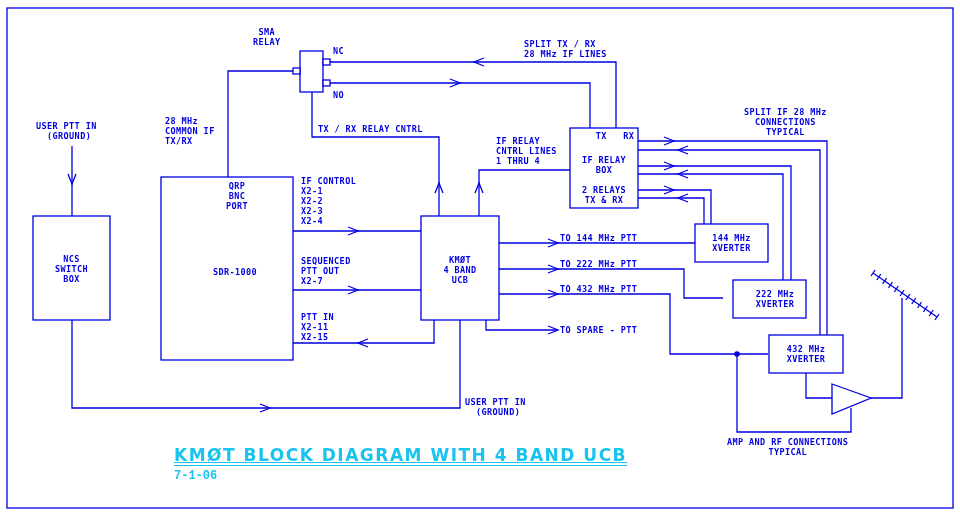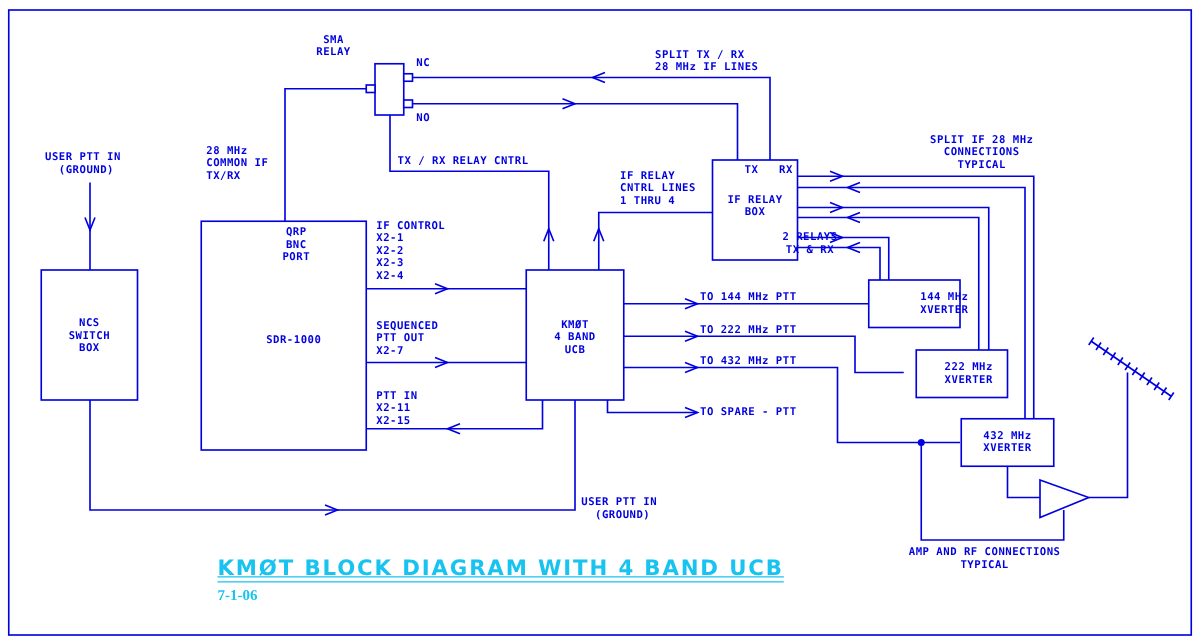--- a/index.html
+++ b/index.html
@@ -3,21 +3,21 @@
 <meta charset="utf-8">
 <style>
   html, body { margin:0; padding:0; background:#ffffff; }
   body { width:960px; height:514px; overflow:hidden; position:relative; font-family:"DejaVu Sans Mono", monospace; }
   #diagram { position:absolute; left:0; top:0; width:960px; height:514px; }
   .ln { stroke:#0000e0; stroke-width:1.3; fill:none; }
   .bx { stroke:#0000e0; stroke-width:1.3; fill:#ffffff; }
   .lbl { position:absolute; color:#0000e0; font-family:"DejaVu Sans Mono", monospace; font-size:8.5px; line-height:10px; white-space:pre; letter-spacing:0.4px;font-weight:bold; }
   .c { text-align:center; }
   .title { position:absolute; color:#19c3f0; font-family:"DejaVu Sans", sans-serif; font-weight:bold; font-size:17px; letter-spacing:1.5px; white-space:pre; }
-  .date { position:absolute; color:#19c3f0; font-family:Liberation Serif, serif; font-weight:bold; font-size:12px; white-space:pre; }
+  .date { position:absolute; color:#19c3f0; font-family:Liberation Mono, monospace; font-weight:bold; font-size:12px; white-space:pre; }
 </style>
 </head>
 <body>
 
 <svg id="diagram" viewBox="0 0 960 514" xmlns="http://www.w3.org/2000/svg">
 
   <rect x="7" y="8" width="946" height="500" class="ln"></rect>
 
   <rect x="33" y="216" width="77" height="104" class="bx"></rect>
   <path class="ln" d="M72 146 V216"></path>
@@ -151,23 +151,23 @@
 <div class="lbl c" style="left:161px;top:181px;width:132px;padding-left:10px;">QRP
 BNC
 PORT</div>
 <div class="lbl c" style="left:161px;top:267px;width:148px;">SDR-1000</div>
 <div class="lbl c" style="left:421px;top:255px;width:78px;">KMØT
 4 BAND
 UCB</div>
 <div class="lbl c" style="left:570px;top:131px;width:90px;">TX   RX</div>
 <div class="lbl c" style="left:570px;top:155px;width:68px;">IF RELAY
 BOX</div>
-<div class="lbl c" style="left:570px;top:185px;width:68px;padding-left:44px;">2 RELAYS
+<div class="lbl c" style="left:570px;top:185px;width:68px;">2 RELAYS
 TX &amp; RX</div>
-<div class="lbl c" style="left:695px;top:233px;width:73px;padding-left:24px;">144 MHz
+<div class="lbl c" style="left:695px;top:233px;width:73px;">144 MHz
 XVERTER</div>
 <div class="lbl c" style="left:733px;top:289px;width:84px;">222 MHz
 XVERTER</div>
 <div class="lbl c" style="left:769px;top:344px;width:74px;text-align:center;">432 MHz
 XVERTER</div>
 
 <div class="title" style="left:174px;top:446px;border-bottom:1.5px solid #19c3f0;padding-bottom:0px;line-height:19px;text-decoration:underline;">KMØT BLOCK DIAGRAM WITH 4 BAND UCB</div>
 <div class="date" style="left:174px;top:469px;">7-1-06</div>
 
 </body></html>

